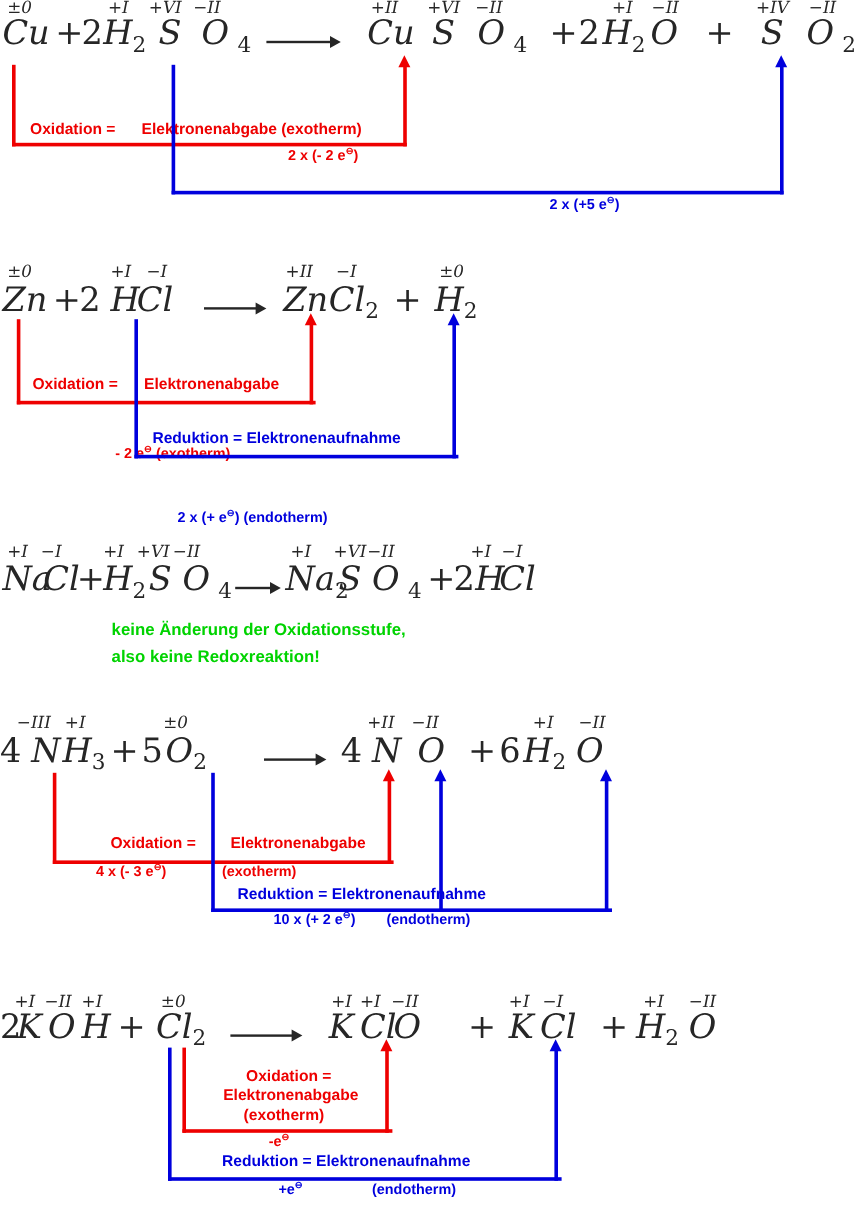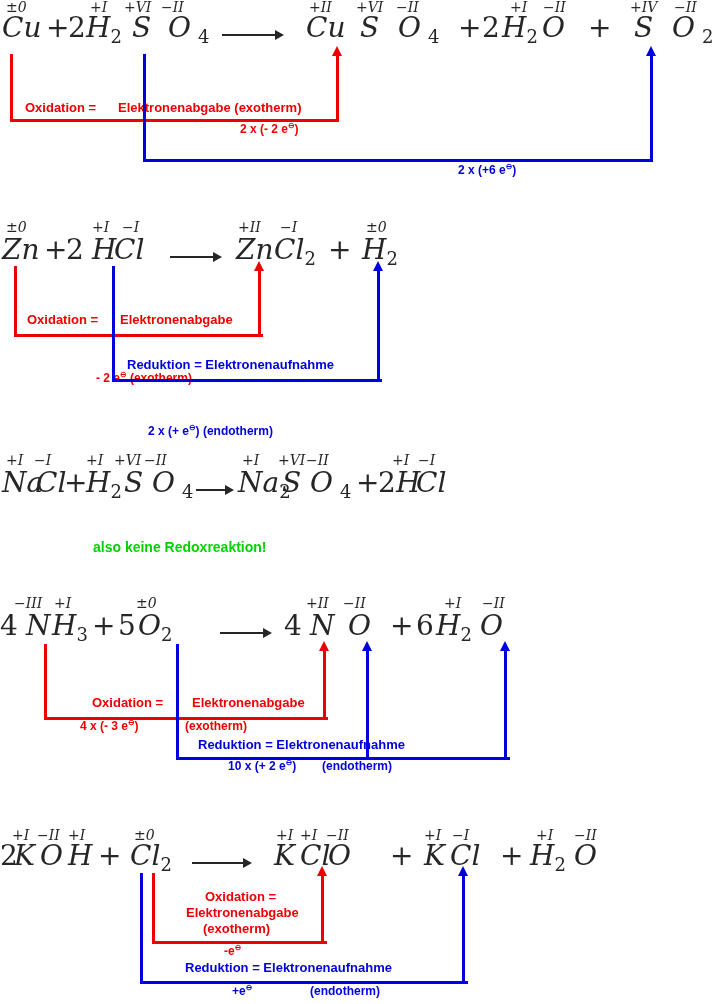--- a/index.html
+++ b/index.html
@@ -64,21 +64,21 @@
       <div class="hline" style="left: 10px; top: 119px; width: 329px; background: rgb(238, 0, 0);"></div>
       <div class="vline" style="left: 336px; top: 54px; height: 68px; background: rgb(238, 0, 0);"></div>
       <div class="ahead" style="left: 332px; top: 46px; border-bottom-color: rgb(238, 0, 0);"></div>
       <div class="lab" style="left: 25px; top: 101px; color: rgb(238, 0, 0);"><span>Oxidation =</span></div>
       <div class="lab" style="left: 118px; top: 101px; color: rgb(238, 0, 0);"><span>Elektronenabgabe (exotherm)</span></div>
       <div class="lab small" style="left: 240px; top: 123px; color: rgb(238, 0, 0);"><span>2 x (- 2 e</span><sup>⊖</sup><span>)</span></div>
       <div class="vline" style="left: 143px; top: 54px; height: 108px; background: rgb(0, 0, 221);"></div>
       <div class="hline" style="left: 143px; top: 159px; width: 510px; background: rgb(0, 0, 221);"></div>
       <div class="vline" style="left: 650px; top: 54px; height: 108px; background: rgb(0, 0, 221);"></div>
       <div class="ahead" style="left: 646px; top: 46px; border-bottom-color: rgb(0, 0, 221);"></div>
-      <div class="lab small" style="left: 458px; top: 164px; color: rgb(0, 0, 221);"><span>2 x (+6 e</span><sup>⊖</sup><span>)</span></div>
+      <div class="lab small" style="left: 458px; top: 164px; color: rgb(0, 0, 221);"><span>2 x (+5 e</span><sup>⊖</sup><span>)</span></div>
     </div>
     <div style="position: absolute; inset: 0px;">
       <span class="state" style="left: 6px; top: 220px;">±0</span>
       <span class="state" style="left: 92px; top: 220px;">+I</span>
       <span class="state" style="left: 122px; top: 220px;">−I</span>
       <span class="state" style="left: 238px; top: 220px;">+II</span>
       <span class="state" style="left: 280px; top: 220px;">−I</span>
       <span class="state" style="left: 366px; top: 220px;">±0</span>
       <span class="tok" style="left: 2px; top: 236px;"><span>Zn</span></span>
       <span class="tok up" style="left: 44px; top: 236px;"><span>+</span></span>
@@ -128,20 +128,21 @@
         <div class="rline"></div>
         <div class="rhead"></div>
       </div>
       <span class="tok" style="left: 238px; top: 469px;"><span>Na</span><span class="sub">2</span></span>
       <span class="tok" style="left: 282px; top: 469px;"><span>S</span></span>
       <span class="tok" style="left: 310px; top: 469px;"><span>O</span><span class="sub gap">4</span></span>
       <span class="tok up" style="left: 356px; top: 469px;"><span>+</span></span>
       <span class="tok up" style="left: 378px; top: 469px;"><span>2</span></span>
       <span class="tok" style="left: 396px; top: 469px;"><span>H</span></span>
       <span class="tok" style="left: 416px; top: 469px;"><span>Cl</span></span>
+      <div class="lab" style="left: 93px; top: 516px; color: rgb(0, 211, 0); font-size: 14px;"><span>keine Änderung der Oxidationsstufe,</span></div>
       <div class="lab" style="left: 93px; top: 539px; color: rgb(0, 211, 0); font-size: 14px;"><span>also keine Redoxreaktion!</span></div>
     </div>
     <div style="position: absolute; inset: 0px;">
       <span class="state" style="left: 14px; top: 596px;">−III</span>
       <span class="state" style="left: 54px; top: 596px;">+I</span>
       <span class="state" style="left: 136px; top: 596px;">±0</span>
       <span class="state" style="left: 306px; top: 596px;">+II</span>
       <span class="state" style="left: 343px; top: 596px;">−II</span>
       <span class="state" style="left: 444px; top: 596px;">+I</span>
       <span class="state" style="left: 482px; top: 596px;">−II</span>

